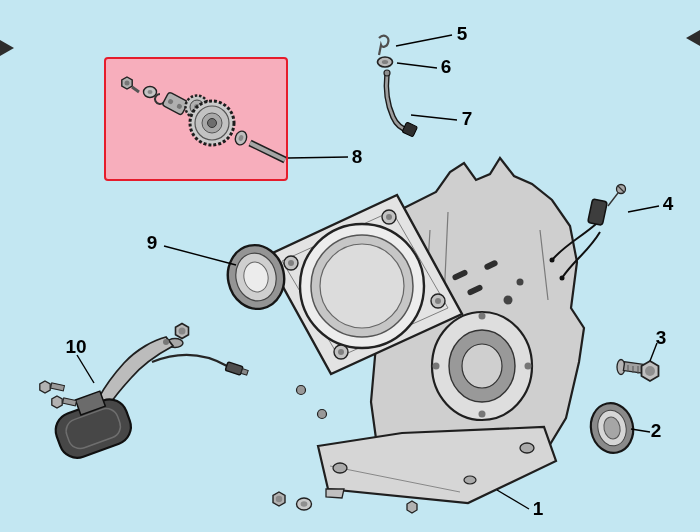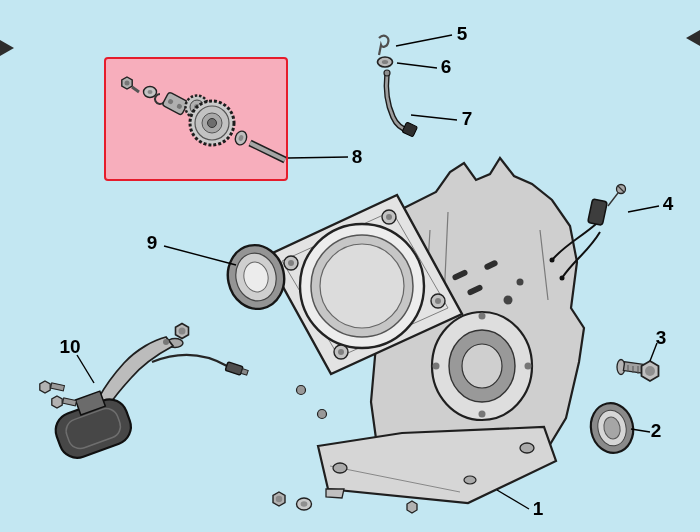--- a/index.html
+++ b/index.html
@@ -214,15 +214,15 @@
 
   <div class="callout" style="left:538px;top:508px">1</div>
   <div class="callout" style="left:656px;top:430px">2</div>
   <div class="callout" style="left:661px;top:337px">3</div>
   <div class="callout" style="left:668px;top:203px">4</div>
   <div class="callout" style="left:462px;top:33px">5</div>
   <div class="callout" style="left:446px;top:66px">6</div>
   <div class="callout" style="left:467px;top:118px">7</div>
   <div class="callout" style="left:357px;top:156px">8</div>
   <div class="callout" style="left:152px;top:242px">9</div>
-  <div class="callout" style="left:70px;top:346px">10</div>
+  <div class="callout" style="left:76px;top:346px">10</div>
 
 </div>
 
 </body></html>

